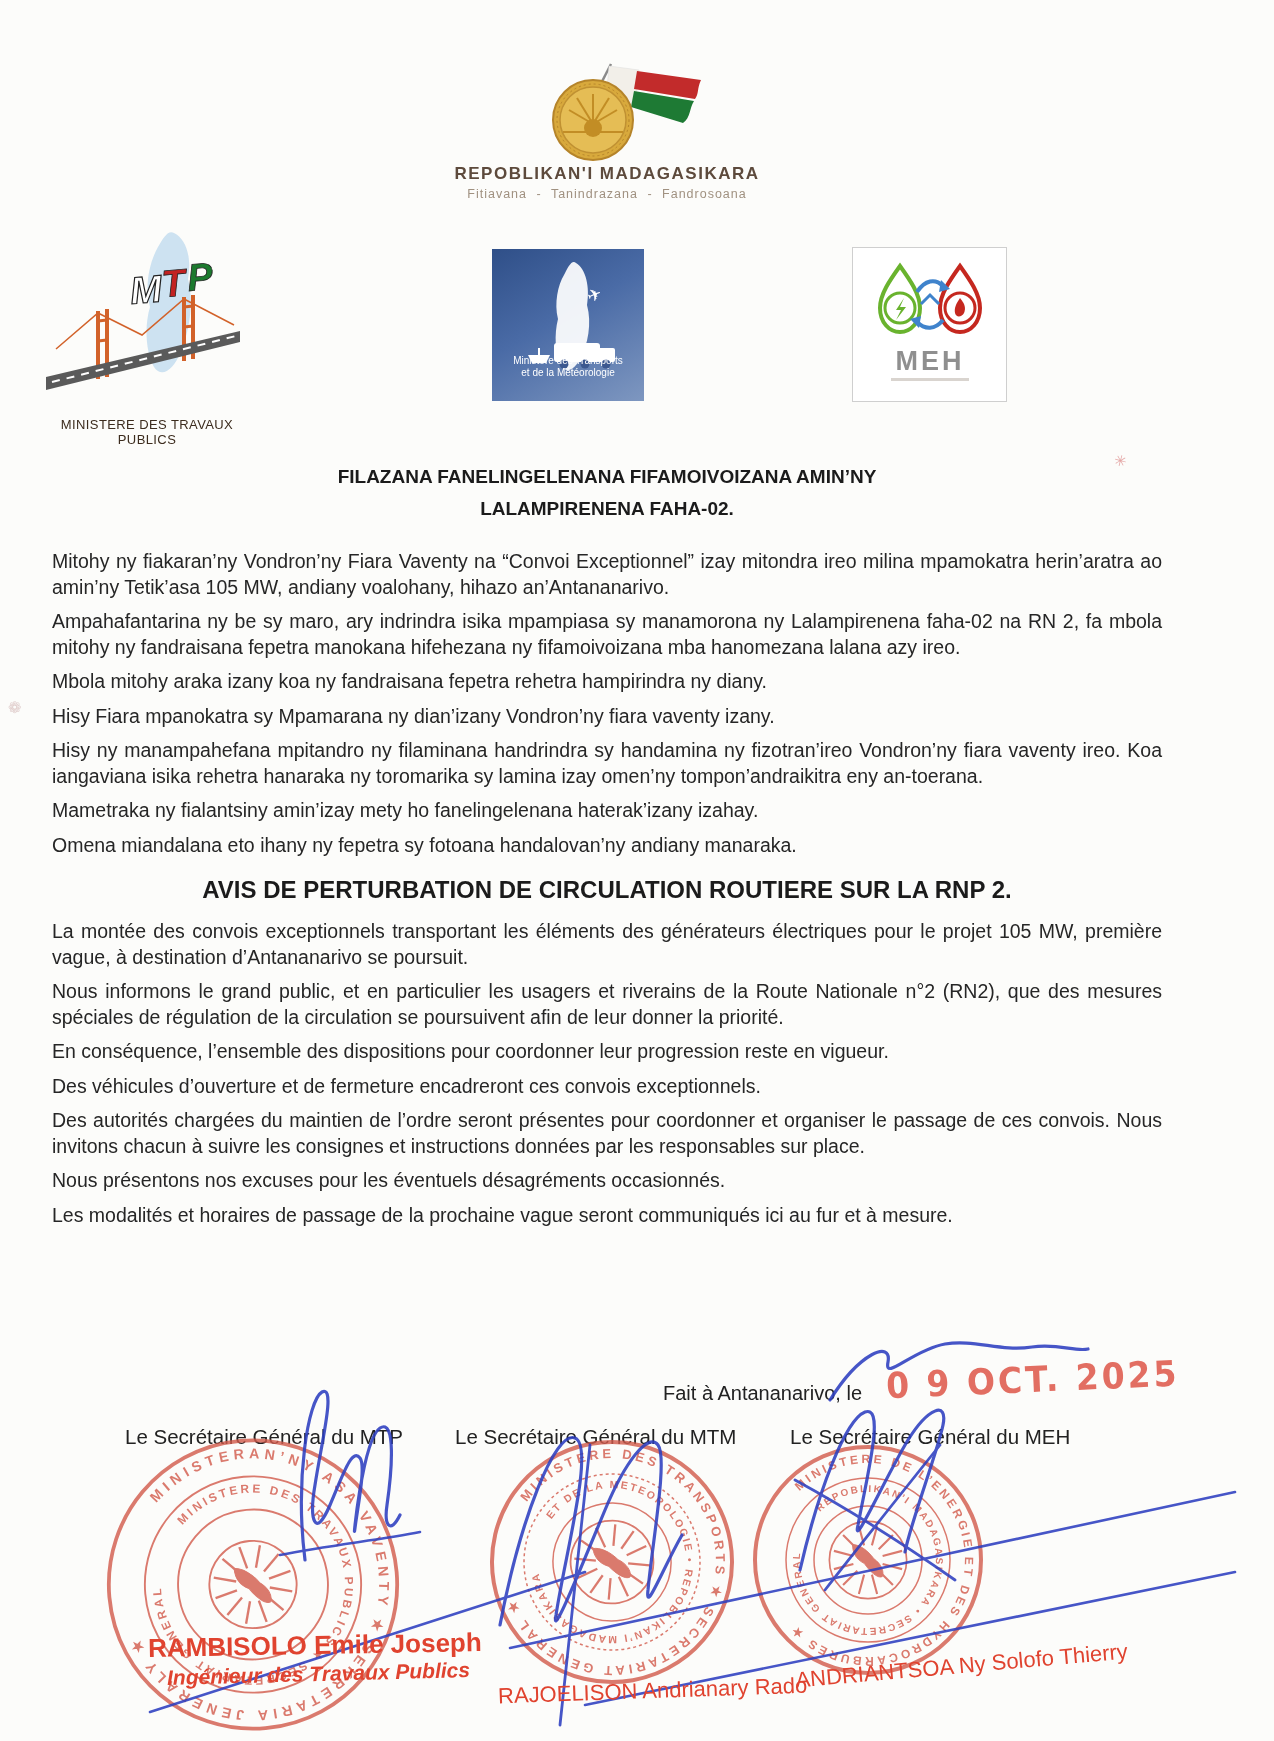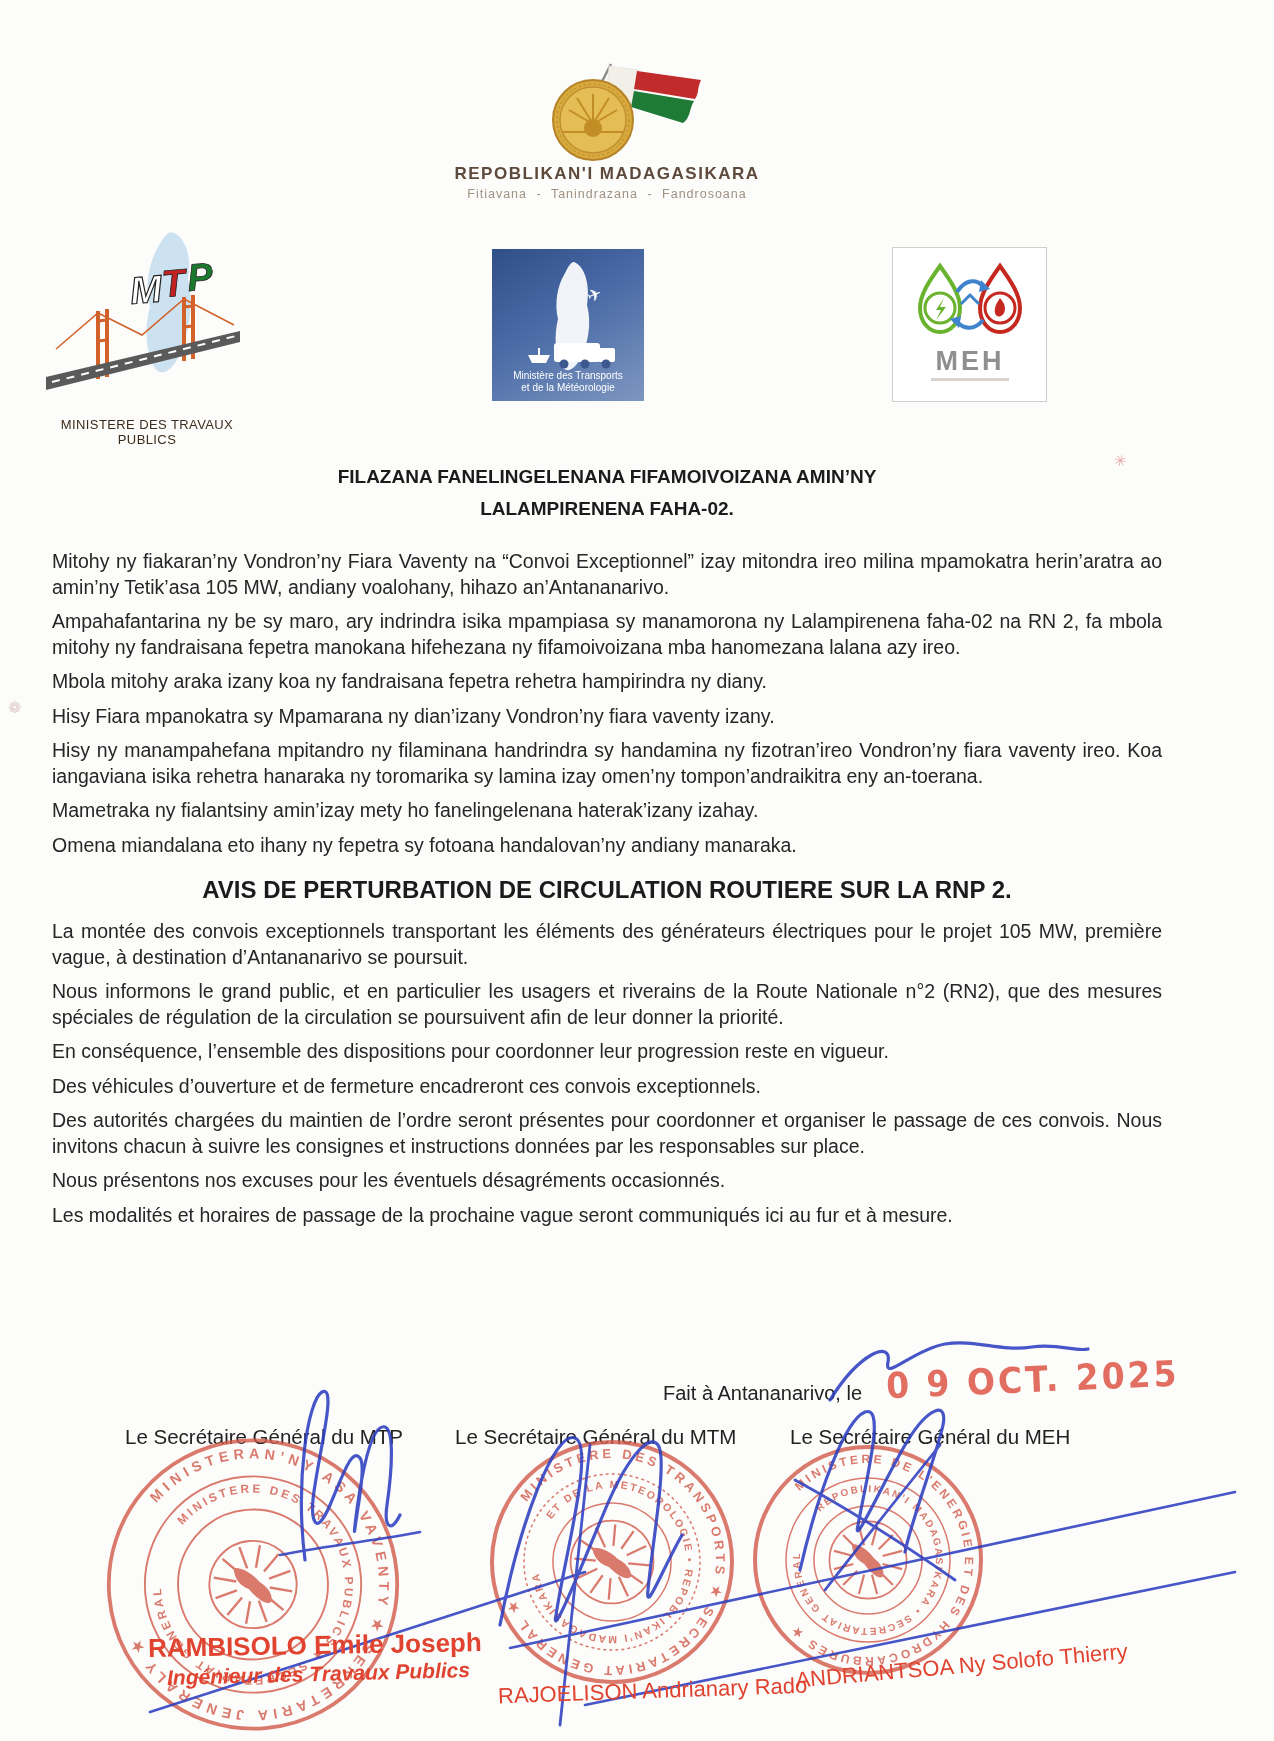--- a/index.html
+++ b/index.html
@@ -15,24 +15,24 @@
   .crest svg { display:block; margin:0 auto; }
   .crest .rep { font-size:17px; font-weight:bold; color:#5d4a3c; letter-spacing:1.5px; margin-top:2px; }
   .crest .motto { font-size:12.5px; color:#a09180; letter-spacing:1px; word-spacing:5px; margin-top:3px; }
 
   
   .logos { position:relative; height:208px; margin-top:26px; }
   .logo-mtp { position:absolute; left:-6px; top:0; width:202px; }
   .logo-mtp .cap { font-size:13px; color:#3c2c1e; text-align:center; letter-spacing:.4px; margin-top:16px; }
   .logo-mtm { position:absolute; left:440px; top:22px; width:152px; height:152px;
     background:linear-gradient(150deg,#2f4f88 0%,#4a6ba6 45%,#7e97c0 100%); }
-  .mtm-caption { position:absolute; bottom:7px; width:100%; text-align:center; color:#fff;
+  .mtm-caption { position:absolute; bottom:22px; width:100%; text-align:center; color:#fff;
     font-size:10px; line-height:12px; }
   .logo-meh { position:absolute; left:800px; top:20px; width:153px; height:153px;
-    background:#fff; border:1px solid #cfcfcf;margin-left:40px; }
+    background:#fff; border:1px solid #cfcfcf; }
 
   
   h1.title-mg { margin:26px 0 0 0; font-size:19px; line-height:32px; text-align:center;
     font-weight:bold; color:#1b1b1b; }
   h2.title-fr { margin:16px 0 14px 0; font-size:24px; line-height:31px; text-align:center;
     font-weight:bold; color:#1b1b1b; }
   .body-mg { margin-top:24px; }
   .body-mg p, .body-fr p { margin:0 0 9px 0; font-size:19.5px; line-height:25.5px;
     text-align:justify; color:#262626; }
 

